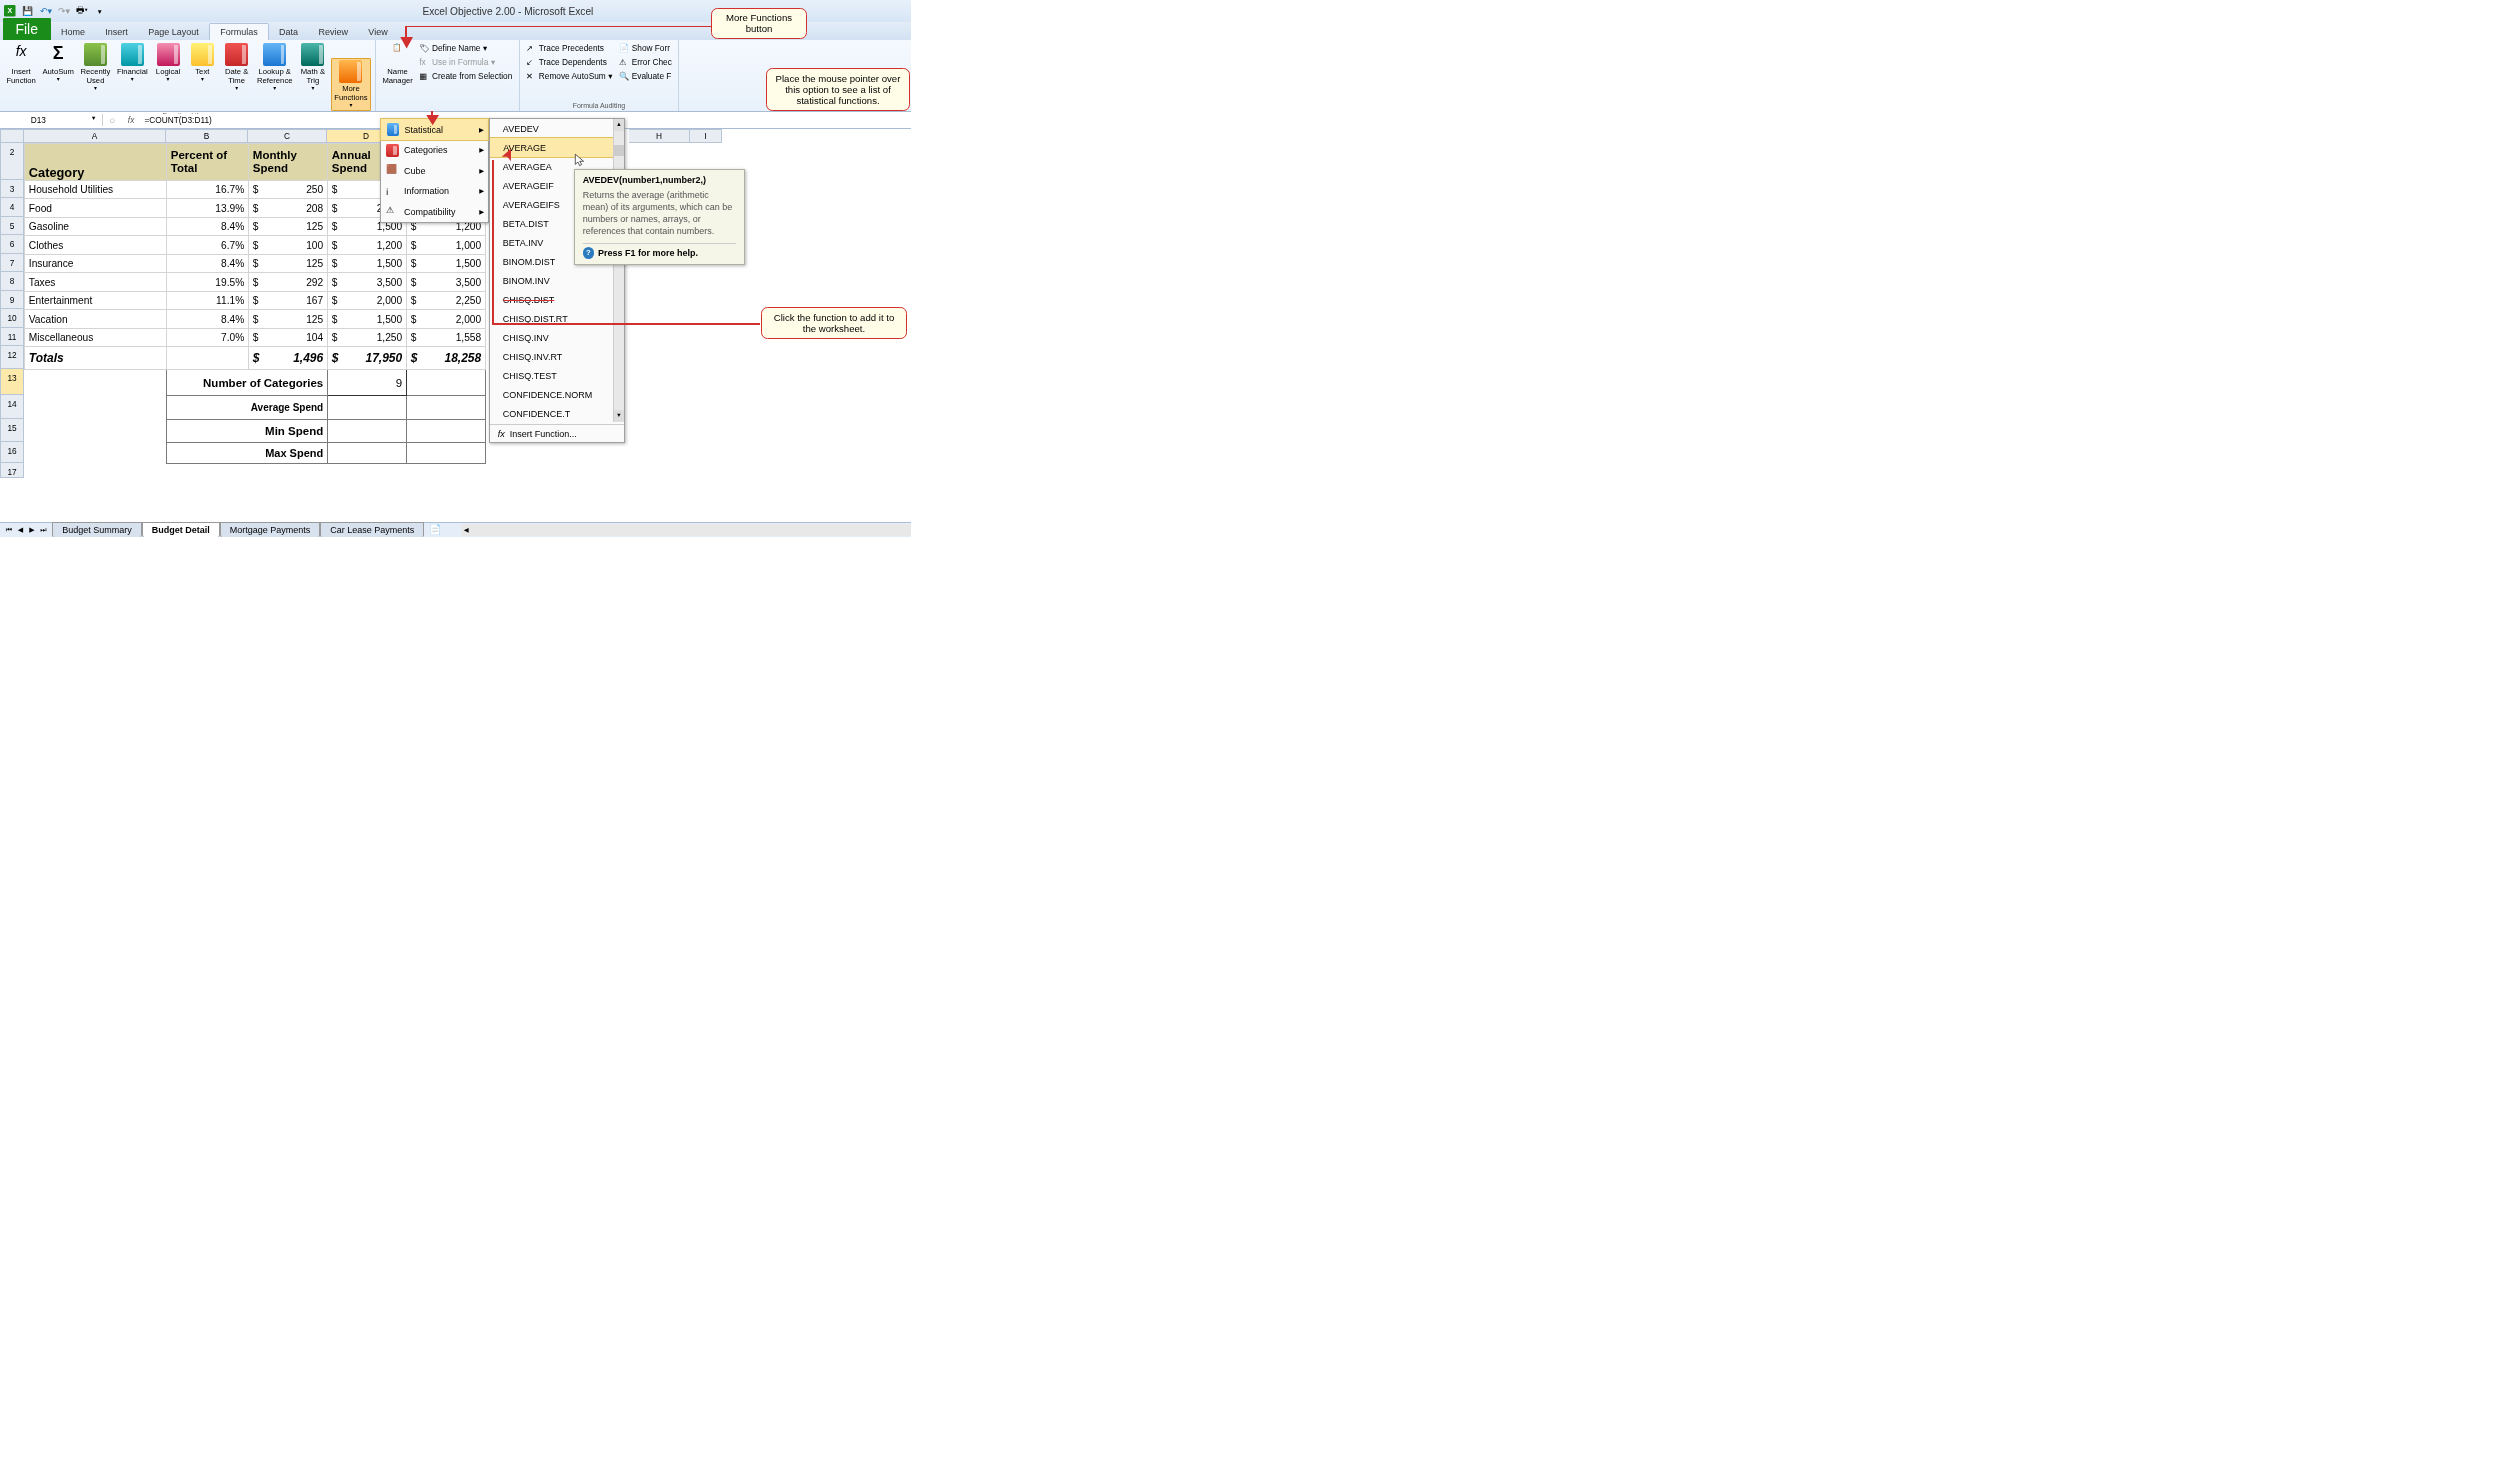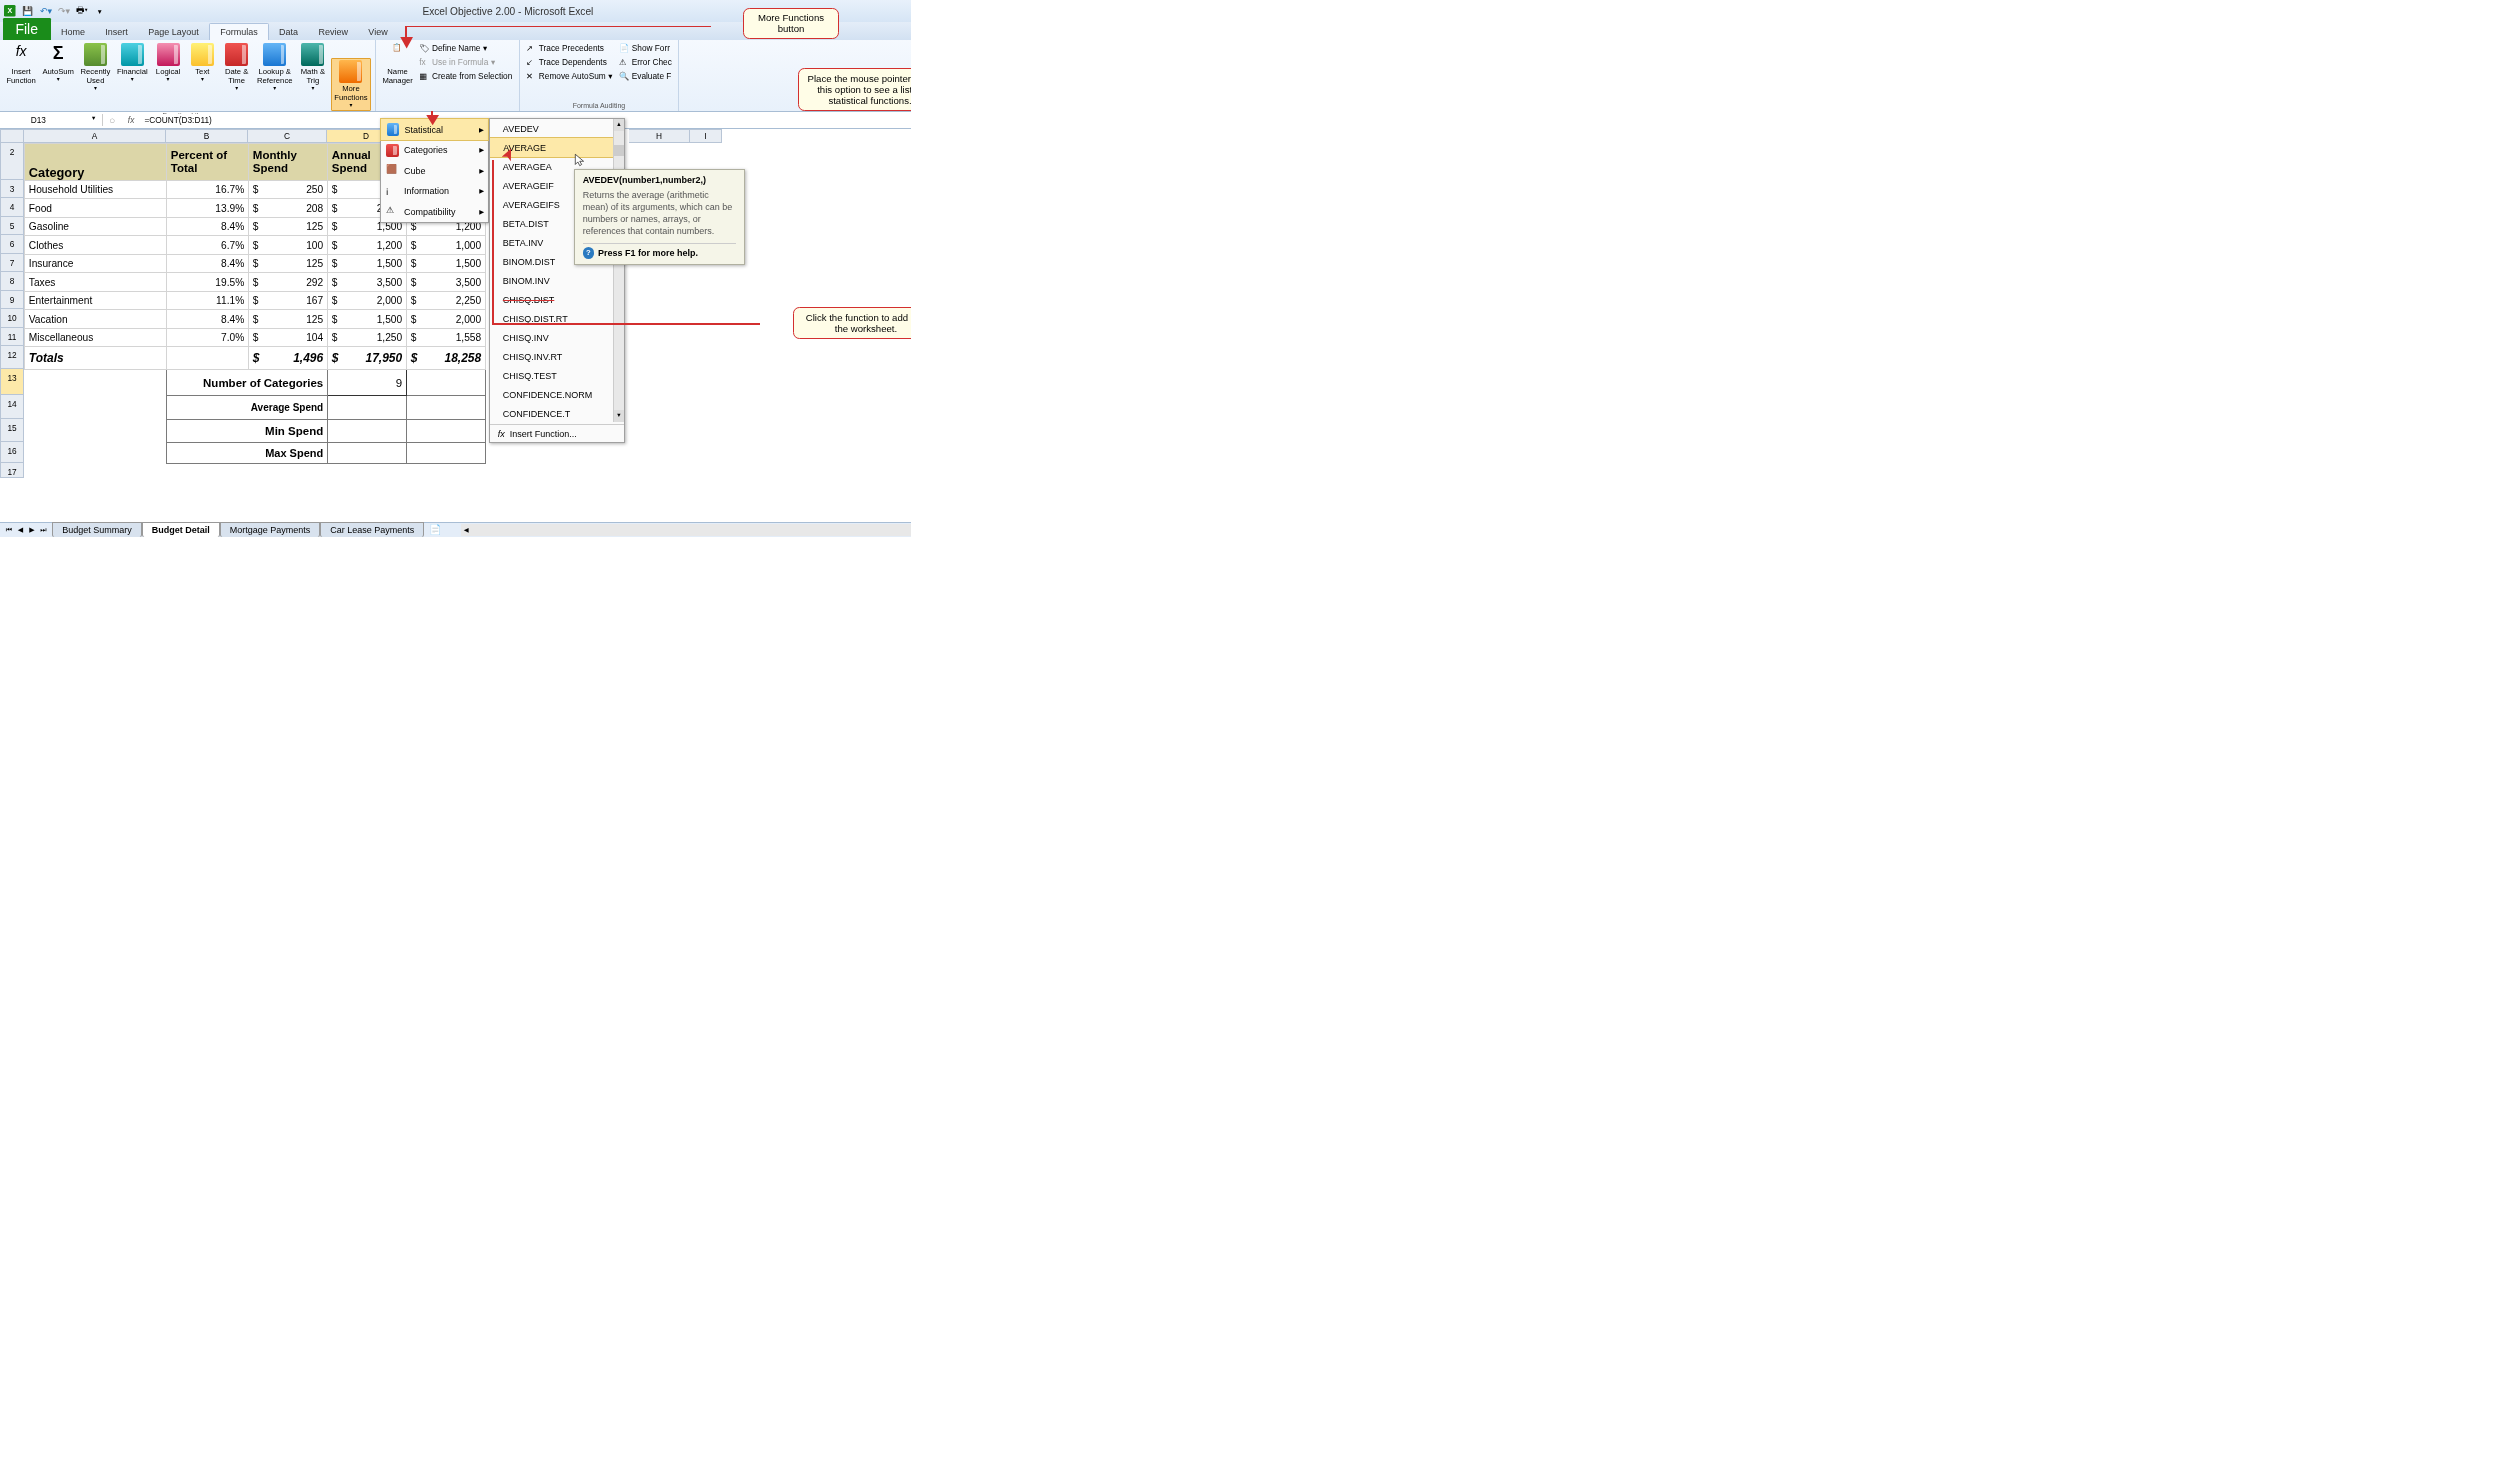--- a/index.html
+++ b/index.html
@@ -96,21 +96,21 @@
 .sb-thumb { position: absolute; top: 25.6px; width: 100%; height: 11.5px; background: #ccc; }
 
 
 .tooltip { position: absolute; left: 574px; top: 169px; width: 171px; background: #f5f5e8; border: 0.6px solid #b0b0a0; box-shadow: 1.3px 1.3px 3.2px rgba(0,0,0,0.3); z-index: 110; padding: 5.1px 7.7px; font-size: 9px; }
 .tooltip .tt-title { font-weight: bold; margin-bottom: 3.8px; }
 .tooltip .tt-body { color: #555; line-height: 1.35; margin-bottom: 5.1px; }
 .tooltip .tt-help { font-weight: bold; display: flex; align-items: center; gap: 3.8px; border-top: 0.6px solid #ccc; padding-top: 3.8px; }
 .help-icon { width: 11.5px; height: 11.5px; border-radius: 50%; background: #2a7ac0; color: #fff; text-align: center; font-size: 7.7px; line-height: 11.5px; font-weight: bold; }
 
 
-.callout { position: absolute; background: #fffde7; border: 1.3px solid #d32f2f; border-radius: 6.4px; padding: 3.8px 7.7px; font-size: 9.6px; text-align: center; z-index: 200; margin-left: 32px; }
+.callout { position: absolute; background: #fffde7; border: 1.3px solid #d32f2f; border-radius: 6.4px; padding: 3.8px 7.7px; font-size: 9.6px; text-align: center; z-index: 200; }
 .callout1 { left: 711px; top: 7.7px; width: 96px; }
 .callout2 { left: 766px; top: 68px; width: 144px; }
 .callout3 { left: 761px; top: 307px; width: 146px; }
 
 
 .red-arrow { position: absolute; z-index: 150; }
 
 
 .sheet-tabs { position: absolute; bottom: 0; left: 0; right: 0; height: 15.3px; background: #e4edf8; display: flex; align-items: center; border-top: 0.6px solid #a8bdd4; }
 .nav-btns { display: flex; gap: 1.3px; padding: 0 3.8px; }

